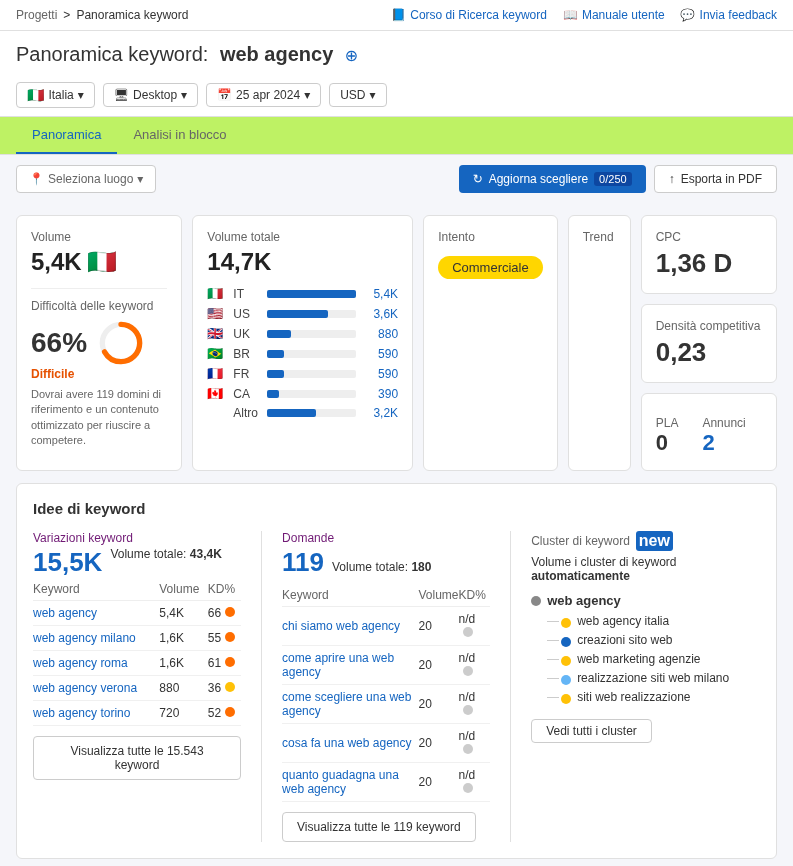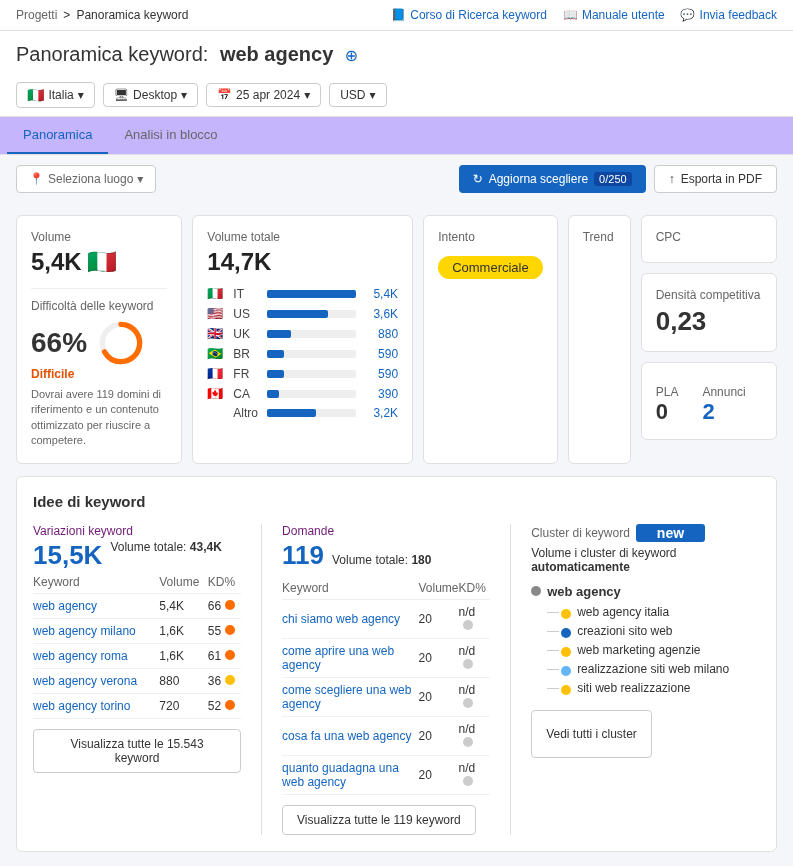--- a/index.html
+++ b/index.html
@@ -14,21 +14,21 @@
 
     .header { padding: 12px 16px 8px; background: #fff; }
     .header h1 { font-size: 20px; font-weight: 400; }
     .header h1 strong { font-weight: 700; }
     .header h1 .add-icon { color: #1565c0; font-size: 16px; cursor: pointer; margin-left: 6px; }
 
     .filters { display: flex; gap: 8px; padding: 8px 16px; background: #fff; border-bottom: 1px solid #e0e0e0; align-items: center; }
     .filter-btn { display: flex; align-items: center; gap: 4px; padding: 4px 10px; border: 1px solid #ccc; border-radius: 4px; background: #fff; font-size: 12px; cursor: pointer; color: #333; }
     .filter-btn .flag { font-size: 14px; }
 
-    .tabs { display: flex; padding: 0 7px; background: #c4b5fd; border-bottom: 1px solid #e0e0e0; }
+    .tabs { display: flex; padding: 0 16px; background: #bef264; border-bottom: 1px solid #e0e0e0; }
     .tab { padding: 10px 16px; font-size: 13px; cursor: pointer; border-bottom: 2px solid transparent; color: #666; }
     .tab.active { color: #1565c0; border-bottom: 2px solid #1565c0; font-weight: 500; }
 
     .toolbar { display: flex; align-items: center; justify-content: space-between; padding: 10px 16px; background: #f5f6fa; }
     .location-select { display: flex; align-items: center; gap: 4px; padding: 6px 12px; border: 1px solid #ccc; border-radius: 4px; background: #fff; font-size: 12px; cursor: pointer; color: #666; }
     .toolbar-right { display: flex; gap: 8px; }
     .btn-update { display: flex; align-items: center; gap: 6px; padding: 6px 14px; background: #1565c0; color: #fff; border: none; border-radius: 4px; font-size: 12px; cursor: pointer; }
     .btn-counter { background: #0d47a1; border-radius: 3px; padding: 1px 5px; font-size: 11px; }
     .btn-export { display: flex; align-items: center; gap: 6px; padding: 6px 14px; background: #fff; border: 1px solid #ccc; border-radius: 4px; font-size: 12px; cursor: pointer; color: #333; }
 
@@ -95,34 +95,34 @@
     .kd-dot { display: inline-block; width: 10px; height: 10px; border-radius: 50%; margin-left: 4px; }
     .kd-orange { background: #ff6d00; }
     .kd-yellow { background: #ffc107; }
     .kd-gray { background: #ccc; }
 
     .view-all-btn { display: inline-block; margin-top: 10px; padding: 7px 14px; border: 1px solid #ccc; border-radius: 4px; background: #fff; font-size: 12px; cursor: pointer; color: #333; }
 
     .divider { width: 1px; background: #e0e0e0; margin: 0 4px; }
 
     .cluster-label { font-size: 12px; color: #666; margin-bottom: 4px; display: flex; align-items: center; gap: 6px; }
-    .new-badge { background: #1565c0; color: #fff; font-size: 14px; padding: 1px 21px; border-radius: 3px; font-weight: 700; }
+    .new-badge { background: #1565c0; color: #fff; font-size: 16px; padding: 1px 3px; border-radius: 3px; font-weight: 700; }
     .cluster-desc { font-size: 12px; margin-bottom: 10px; }
     .cluster-desc strong { font-weight: 700; }
 
     .cluster-root { display: flex; align-items: center; gap: 6px; font-size: 13px; font-weight: 700; margin-bottom: 6px; }
     .cluster-root-dot { width: 10px; height: 10px; border-radius: 50%; background: #888; }
 
     .cluster-items { margin-left: 16px; }
     .cluster-item { display: flex; align-items: flex-end; gap: 6px; margin-bottom: 5px; font-size: 12px; color: #333; }
     .cluster-line { position: relative; padding-left: 14px; }
     .cluster-line::before { content: ''; position: absolute; left: 0; top: 50%; width: 12px; height: 1px; background: #ccc; }
     .cluster-color-dot { width: 10px; height: 10px; border-radius: 50%; flex-shrink: 0; }
 
-    .vedi-btn { display: inline-block; margin-top: 10px; padding: 16px 14px; border: 1px solid #ccc; border-radius: 4px; background: #fff; font-size: 12px; cursor: pointer; color: #333; }
+    .vedi-btn { display: inline-block; margin-top: 10px; padding: 4px 14px; border: 1px solid #ccc; border-radius: 4px; background: #fff; font-size: 12px; cursor: pointer; color: #333; }
   </style>
 </head>
 <body>
 
 <div class="top-nav">
   <div class="breadcrumb">
     <a>Progetti</a>
     <span>&gt;</span>
     <span>Panoramica keyword</span>
   </div>
@@ -305,20 +305,21 @@
             <div class="trend-bar high" style="height: 100%;"></div>
             <div class="trend-bar high" style="height: 88.5714%;"></div>
             <div class="trend-bar high" style="height: 82.8571%;"></div>
           </div>
       </div>
     </div>
 
     <div style="display:flex; flex-direction:column; gap:10px; flex:1;">
       <div class="card">
         <div class="card-label">CPC</div>
+        <div class="cpc-value">1,36 D</div>
       </div>
       <div class="card">
         <div class="card-label">Densità competitiva</div>
         <div class="density-value">0,23</div>
       </div>
       <div class="card">
         <div class="pla-annunci">
           <div class="pla-item">
             <label>PLA</label>
             <div class="pla-num">0</div>

